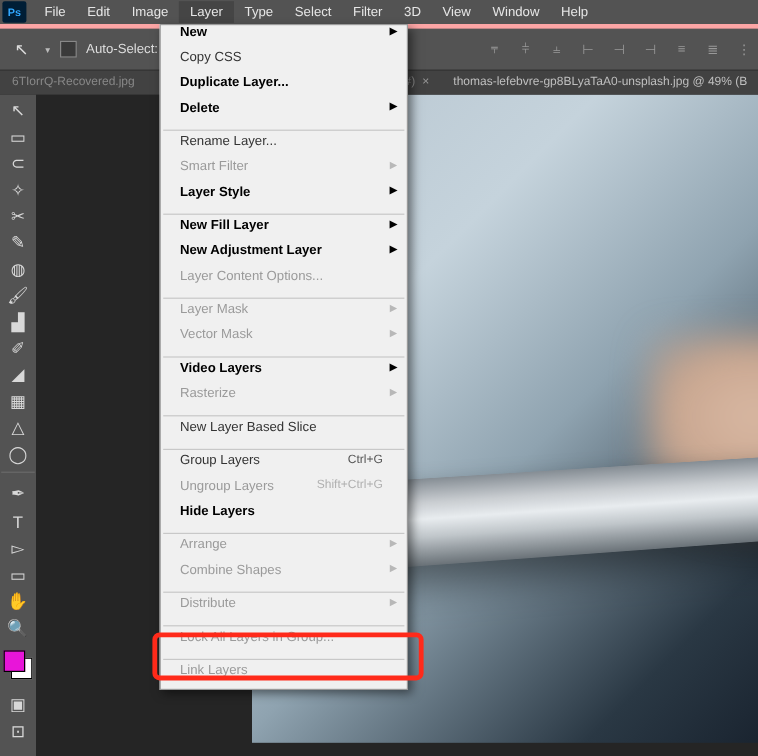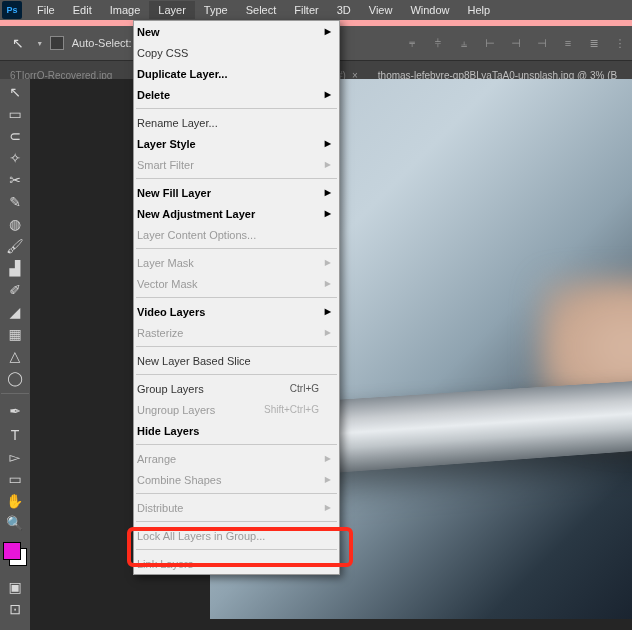--- a/index.html
+++ b/index.html
@@ -1,43 +1,43 @@
 <!DOCTYPE html>
 <html><head>
 <meta charset="utf-8">
 <style>
   html,body{margin:0;padding:0;width:632px;height:630px;overflow:hidden;font-family:"Segoe UI",Tahoma,sans-serif;font-size:11px;color:#ccc;background:#535353;user-select:none}
-  .menubar{height:20px;background:#535353;display:flex;align-items:center;padding:0 2px;border-bottom:6px solid #fca5a5}
+  .menubar{height:20px;background:#535353;display:flex;align-items:center;padding:0 2px;border-bottom:4px solid #fca5a5}
   .app-icon{width:20px;height:18px;background:#001e36;color:#31a8ff;font-weight:bold;font-size:9px;display:flex;align-items:center;justify-content:center;border-radius:2px;margin-right:6px}
   .menubar .mi{padding:3px 9px;color:#e6e6e6;cursor:default}
   .menubar .mi.active{background:#454545}
   .optbar{height:34px;background:#535353;display:flex;align-items:center;padding:0 6px;gap:8px;border-bottom:1px solid #2d2d2d;position:relative}
   .move-icon{font-size:14px;color:#ddd;padding:0 6px}
   .chev{font-size:8px;color:#bbb}
   .chk{width:12px;height:12px;border:1px solid #888;background:#3a3a3a}
   .opt-label{color:#ddd}
   .opt-right{position:absolute;right:0;top:0;height:100%;display:flex;align-items:center;gap:2px}
   .align-btn{width:24px;height:22px;display:flex;align-items:center;justify-content:center;color:#999}
-  .tabstrip{height:24px;background:#424242;display:flex;align-items:flex-end;border-bottom:1px solid #222;position:relative}
+  .tabstrip{height:24px;background:#424242;display:flex;align-items:flex-start;border-bottom:1px solid #222;position:relative}
   .tab{padding:4px 10px;color:#bfbfbf;font-size:10px;white-space:nowrap}
   .tab.dim{color:#888}
   .tab .x{margin-left:6px;color:#999;font-size:10px}
   .main{position:absolute;left:0;top:79px;width:632px;height:551px;background:#252525}
   .toolbar{position:absolute;left:0;top:0;width:30px;height:100%;background:#535353;display:flex;flex-direction:column;align-items:center;padding-top:2px}
   .tool{width:28px;height:22px;display:flex;align-items:center;justify-content:center;color:#d8d8d8;font-size:14px;position:relative}
   .tool.sep{border-top:1px solid #6a6a6a;margin-top:4px;padding-top:4px;height:26px}
   .swatches{margin-top:8px;width:24px;height:24px;position:relative}
   .sw-fg{position:absolute;left:0;top:0;width:16px;height:16px;background:#e815d9;border:1px solid #000}
   .sw-bg{position:absolute;right:0;bottom:0;width:16px;height:16px;background:#fff;border:1px solid #000}
   .canvas{position:absolute;left:30px;top:0;width:602px;height:551px;background:#252525}
   .photo{position:absolute;left:180px;top:0;width:422px;height:540px;background:linear-gradient(135deg,#b8c6d0 0%,#c5d3dc 30%,#8fa3b0 55%,#2a3844 85%,#1a2430 100%)}
   .laptop{position:absolute;left:60px;top:290px;width:420px;height:110px;background:linear-gradient(180deg,#858d94 0%,#c8ccd0 30%,#e8ecef 50%,#c0c6ca 70%,#6a7278 100%);border-radius:3px;transform:perspective(600px) rotateX(50deg) rotateZ(-6deg);box-shadow:0 20px 40px rgba(0,0,0,.45)}
   .hand{position:absolute;left:330px;top:200px;width:220px;height:170px;background:radial-gradient(ellipse at 40% 40%,#d9b9a4 0%,#c9a68f 40%,rgba(201,166,143,0) 70%);filter:blur(14px)}
   .dropdown{position:absolute;left:133px;top:20px;width:205px;background:#f0f0f0;color:#333;border:1px solid #9a9a9a;box-shadow:3px 3px 8px rgba(0,0,0,.5);z-index:50}
-  .dropdown .row{display:flex;align-items:center;height:21px;padding:0 22px 0 3px;position:relative;white-space:nowrap}
+  .dropdown .row{display:flex;height:21px;padding:0 22px 0 16px;position:relative;white-space:nowrap}
   .dropdown .row.disabled{color:#9a9a9a}
   .dropdown .row.bold{font-weight:bold;color:#000}
   .dropdown .sep{height:1px;background:#c8c8c8;margin:3px 2px}
   .dropdown .sub::after{content:"▶";position:absolute;right:8px;font-size:8px}
   .dropdown .row.disabled.sub::after{color:#b8b8b8}
   .dropdown .shortcut{position:absolute;right:20px;color:#555;font-size:10px}
   .dropdown .row.disabled .shortcut{color:#b0b0b0}
   .highlight-box{position:absolute;left:127px;top:527px;width:218px;height:32px;border:4px solid #ff2a1a;border-radius:6px;z-index:60;pointer-events:none}
 </style>
 </head>
@@ -74,21 +74,21 @@
     <div class="align-btn">⊣</div>
     <div class="align-btn">≡</div>
     <div class="align-btn">≣</div>
     <div class="align-btn">⋮</div>
   </div>
 </div>
 
 <div class="tabstrip" id="tabstrip">
     <div class="tab dim">6TIorrQ-Recovered.jpg</div>
     <div class="tab dim" style="margin-left: 182px;">GB/8#)<span class="x">×</span></div>
-    <div class="tab">thomas-lefebvre-gp8BLyaTaA0-unsplash.jpg @ 3% (B</div>
+    <div class="tab">thomas-lefebvre-gp8BLyaTaA0-unsplash.jpg @ 49% (B</div>
   </div>
 
 <div class="main">
   <div class="toolbar" id="toolbar">
       <div class="tool">↖</div>
       <div class="tool">▭</div>
       <div class="tool">⊂</div>
       <div class="tool">✧</div>
       <div class="tool">✂</div>
       <div class="tool">✎</div>
@@ -131,25 +131,25 @@
     <div class="row bold">
       <span>Duplicate Layer...</span>
     </div>
     <div class="row bold sub">
       <span>Delete</span>
     </div>
     <div class="sep"></div>
     <div class="row">
       <span>Rename Layer...</span>
     </div>
+    <div class="row disabled sub">
+      <span>Smart Filter</span>
+    </div>
     <div class="row bold sub">
       <span>Layer Style</span>
-    </div>
-    <div class="row disabled sub">
-      <span>Smart Filter</span>
     </div>
     <div class="sep"></div>
     <div class="row bold sub">
       <span>New Fill Layer</span>
     </div>
     <div class="row bold sub">
       <span>New Adjustment Layer</span>
     </div>
     <div class="row disabled">
       <span>Layer Content Options...</span>

